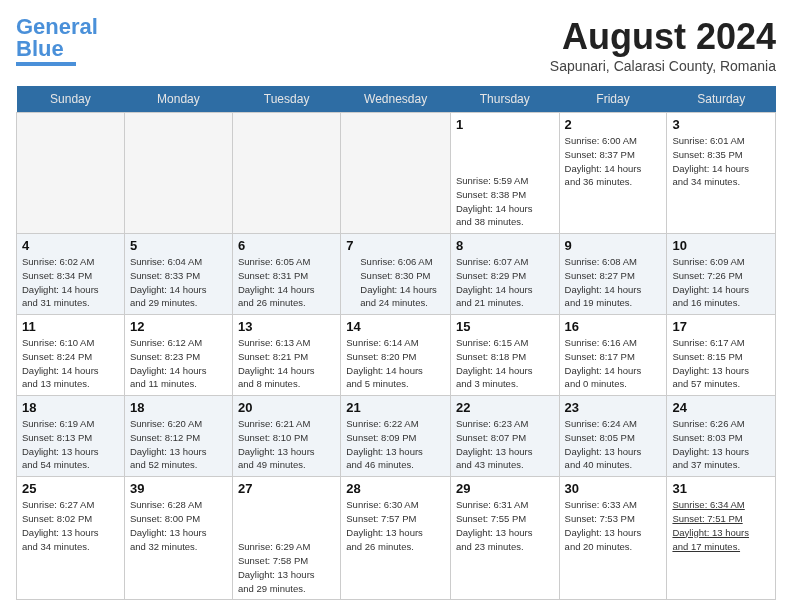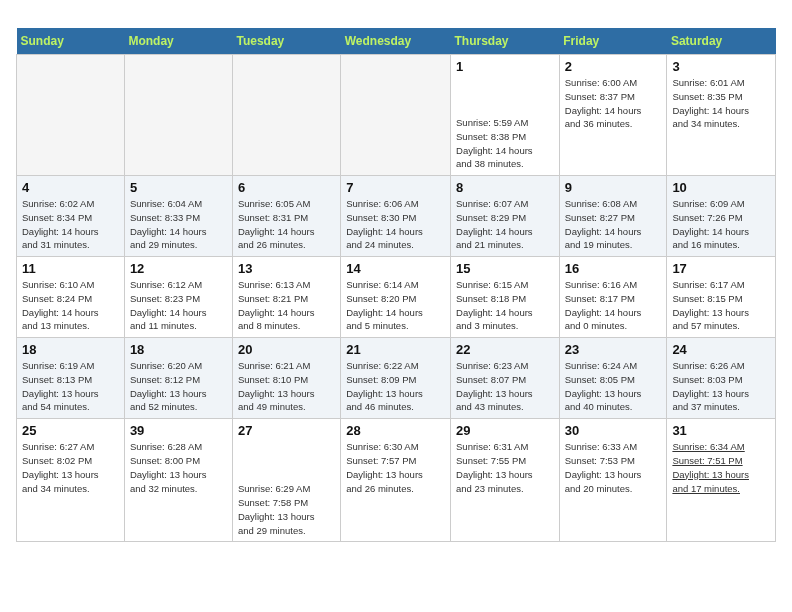--- a/index.html
+++ b/index.html
@@ -48,24 +48,24 @@
       font-size: 14px;
       color: #444;
     }
     table {
       width: 100%;
       border-collapse: collapse;
       font-size: 10px;
     }
     .day-header {
       background: #2e6da4;
-      color: #bef264;
-      text-align: left;
+      color: #e5e5e5;
+      text-align: center;
       padding: 6px 4px;
-      font-weight: bold;
+      font-weight: normal;
       font-size: 12px;
     }
     td {
       border: 1px solid #ccc;
       vertical-align: top;
       padding: 4px 5px;
       width: 113px;
       min-height: 70px;
       background: #fff;
     }
@@ -84,20 +84,31 @@
     .day-info {
       color: #333;
       font-size: 9.5px;
       line-height: 1.45;
     }
   </style>
 </head>
 <body>
 
 <div class="header-section">
+  <div class="logo">
+    <div class="logo-text">
+      <span>General</span><br>
+      <span style="color:#4a90d9;">Blue</span>
+    </div>
+    <div class="logo-blue-bar"></div>
+  </div>
+  <div class="title-section">
+    <div class="month-year">August 2024</div>
+    <div class="location">Sapunari, Calarasi County, Romania</div>
+  </div>
 </div>
 
 <table>
   <thead>
     <tr id="days-header-row">
     <th class="day-header">Sunday</th>
         <th class="day-header">Monday</th>
         <th class="day-header">Tuesday</th>
         <th class="day-header">Wednesday</th>
         <th class="day-header">Thursday</th>
@@ -150,21 +161,21 @@
         </td>
         <td class="shaded">
           <div class="day-num">6</div>
           <div class="day-info" style="white-space: pre-line;">Sunrise: 6:05 AM
 Sunset: 8:31 PM
 Daylight: 14 hours
 and 26 minutes.</div>
         </td>
         <td class="shaded">
           <div class="day-num">7</div>
-          <div class="day-info" style="white-space: pre-line;">Sunrise: 6:06 AM
+          <div class="day-info" style="white-space: pre-line; margin-left: 14px;">Sunrise: 6:06 AM
 Sunset: 8:30 PM
 Daylight: 14 hours
 and 24 minutes.</div>
         </td>
         <td class="shaded">
           <div class="day-num">8</div>
           <div class="day-info" style="white-space: pre-line;">Sunrise: 6:07 AM
 Sunset: 8:29 PM
 Daylight: 14 hours
 and 21 minutes.</div>

